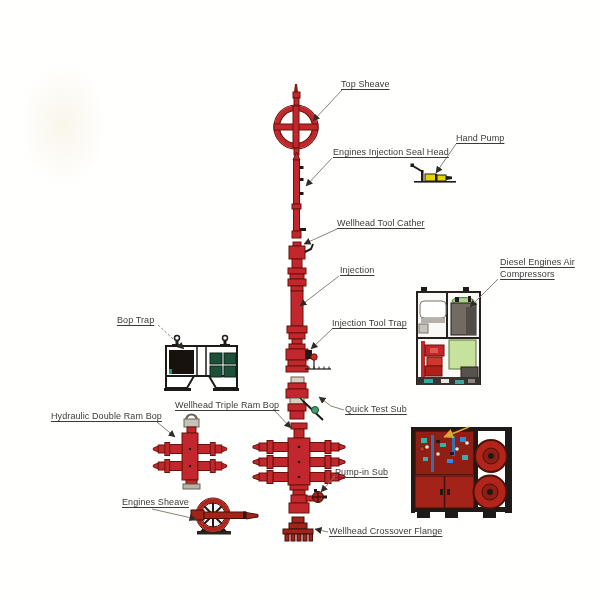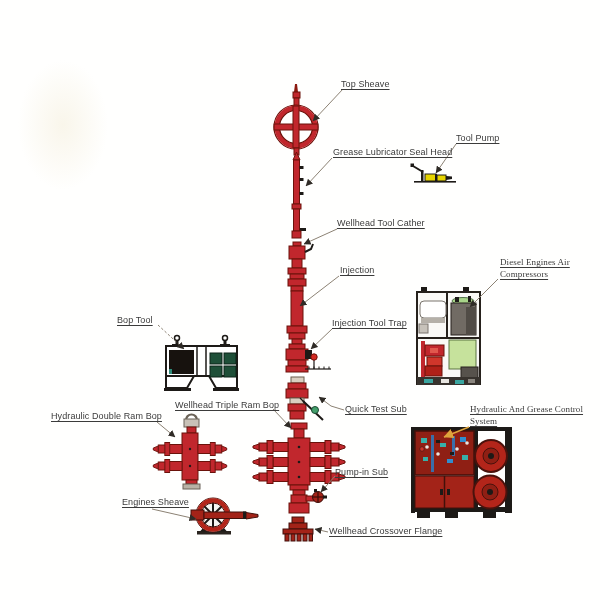--- a/index.html
+++ b/index.html
@@ -3,21 +3,21 @@
 <meta charset="utf-8">
 <style>
   html,body{margin:0;padding:0;background:#fff;}
   #canvas{position:relative;width:600px;height:600px;background:#fffffe;overflow:hidden;
           font-family:"Liberation Sans",sans-serif;}
   #smudge{position:absolute;left:18px;top:60px;width:90px;height:130px;pointer-events:none;
           background:radial-gradient(closest-side,rgba(238,228,198,.35),rgba(255,255,255,0));}
   svg{position:absolute;left:0;top:0;}
   .lbl{position:absolute;font-size:9px;color:#3b3b3b;text-decoration:underline;
        text-underline-offset:2px;white-space:nowrap;letter-spacing:.1px;z-index:5;}
-  .wrap{white-space:normal;line-height:11.5px;font-family:Liberation Serif, serif;}
+  .wrap{white-space:normal;line-height:11.5px;}
   .l-top{left:341px;top:79px}
   .l-grease{left:333px;top:147px}
   .l-hand{left:456px;top:133px}
   .l-cather{left:337px;top:218px}
   .l-lub{left:340px;top:265px}
   .l-diesel{left:500px;top:257px;width:86px}
   .l-cage{left:117px;top:315px}
   .l-trap{left:332px;top:318px}
   .l-triple{left:175px;top:400px}
   .l-double{left:51px;top:411px}
@@ -312,27 +312,26 @@
       <line class="ldr" x1="157" y1="422" x2="175" y2="437"></line>
       <polyline class="ldr" points="344,410 331,406 319,397"></polyline>
       <line class="ldrO" x1="469" y1="427" x2="444" y2="437"></line>
       <line class="ldr" x1="335" y1="476" x2="321" y2="492"></line>
       <line class="ldr" x1="152" y1="509" x2="196" y2="519"></line>
       <line class="ldr" x1="328" y1="532" x2="315" y2="529"></line>
     </g>
   </svg>
 
   <div class="lbl l-top">Top Sheave</div>
-  <div class="lbl l-grease">Grease Lubricator Seal Head</div>
-  <div class="lbl l-hand">Tool Pump</div>
+  <div class="lbl l-grease">Engines Injection Seal Head</div>
+  <div class="lbl l-hand">Hand Pump</div>
   <div class="lbl l-cather">Wellhead Tool Cather</div>
   <div class="lbl l-lub">Injection</div>
   <div class="lbl wrap l-diesel">Diesel Engines Air Compressors</div>
-  <div class="lbl l-cage">Bop Tool</div>
+  <div class="lbl l-cage">Bop Trap</div>
   <div class="lbl l-trap">Injection Tool Trap</div>
   <div class="lbl l-triple">Wellhead Triple Ram Bop</div>
   <div class="lbl l-double">Hydraulic Double Ram Bop</div>
   <div class="lbl l-quick">Quick Test Sub</div>
-  <div class="lbl wrap l-ctrl">Hydraulic And Grease Control System</div>
   <div class="lbl l-pump">Pump-in Sub</div>
   <div class="lbl l-bsheave">Engines Sheave</div>
   <div class="lbl l-wellhead">Wellhead Crossover Flange</div>
 </div>
 
 </body></html>

